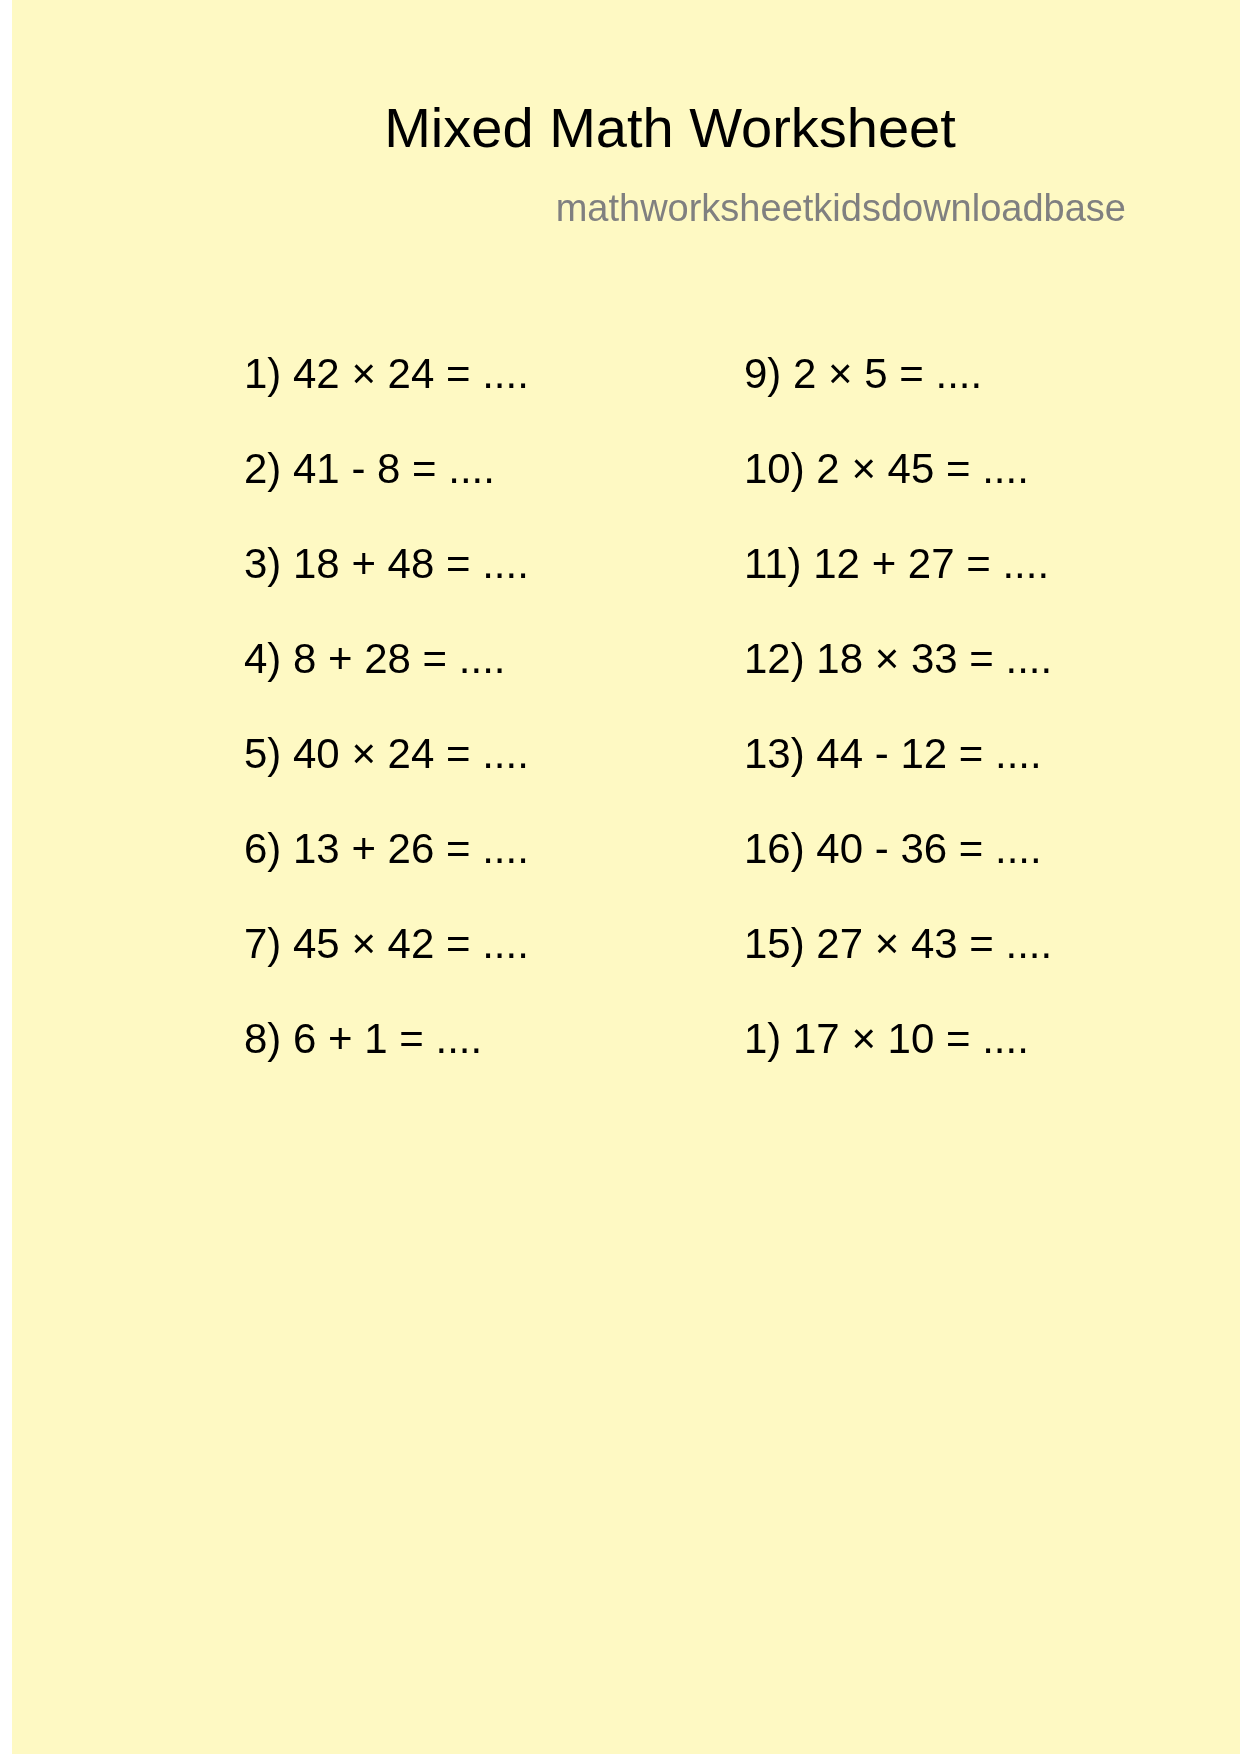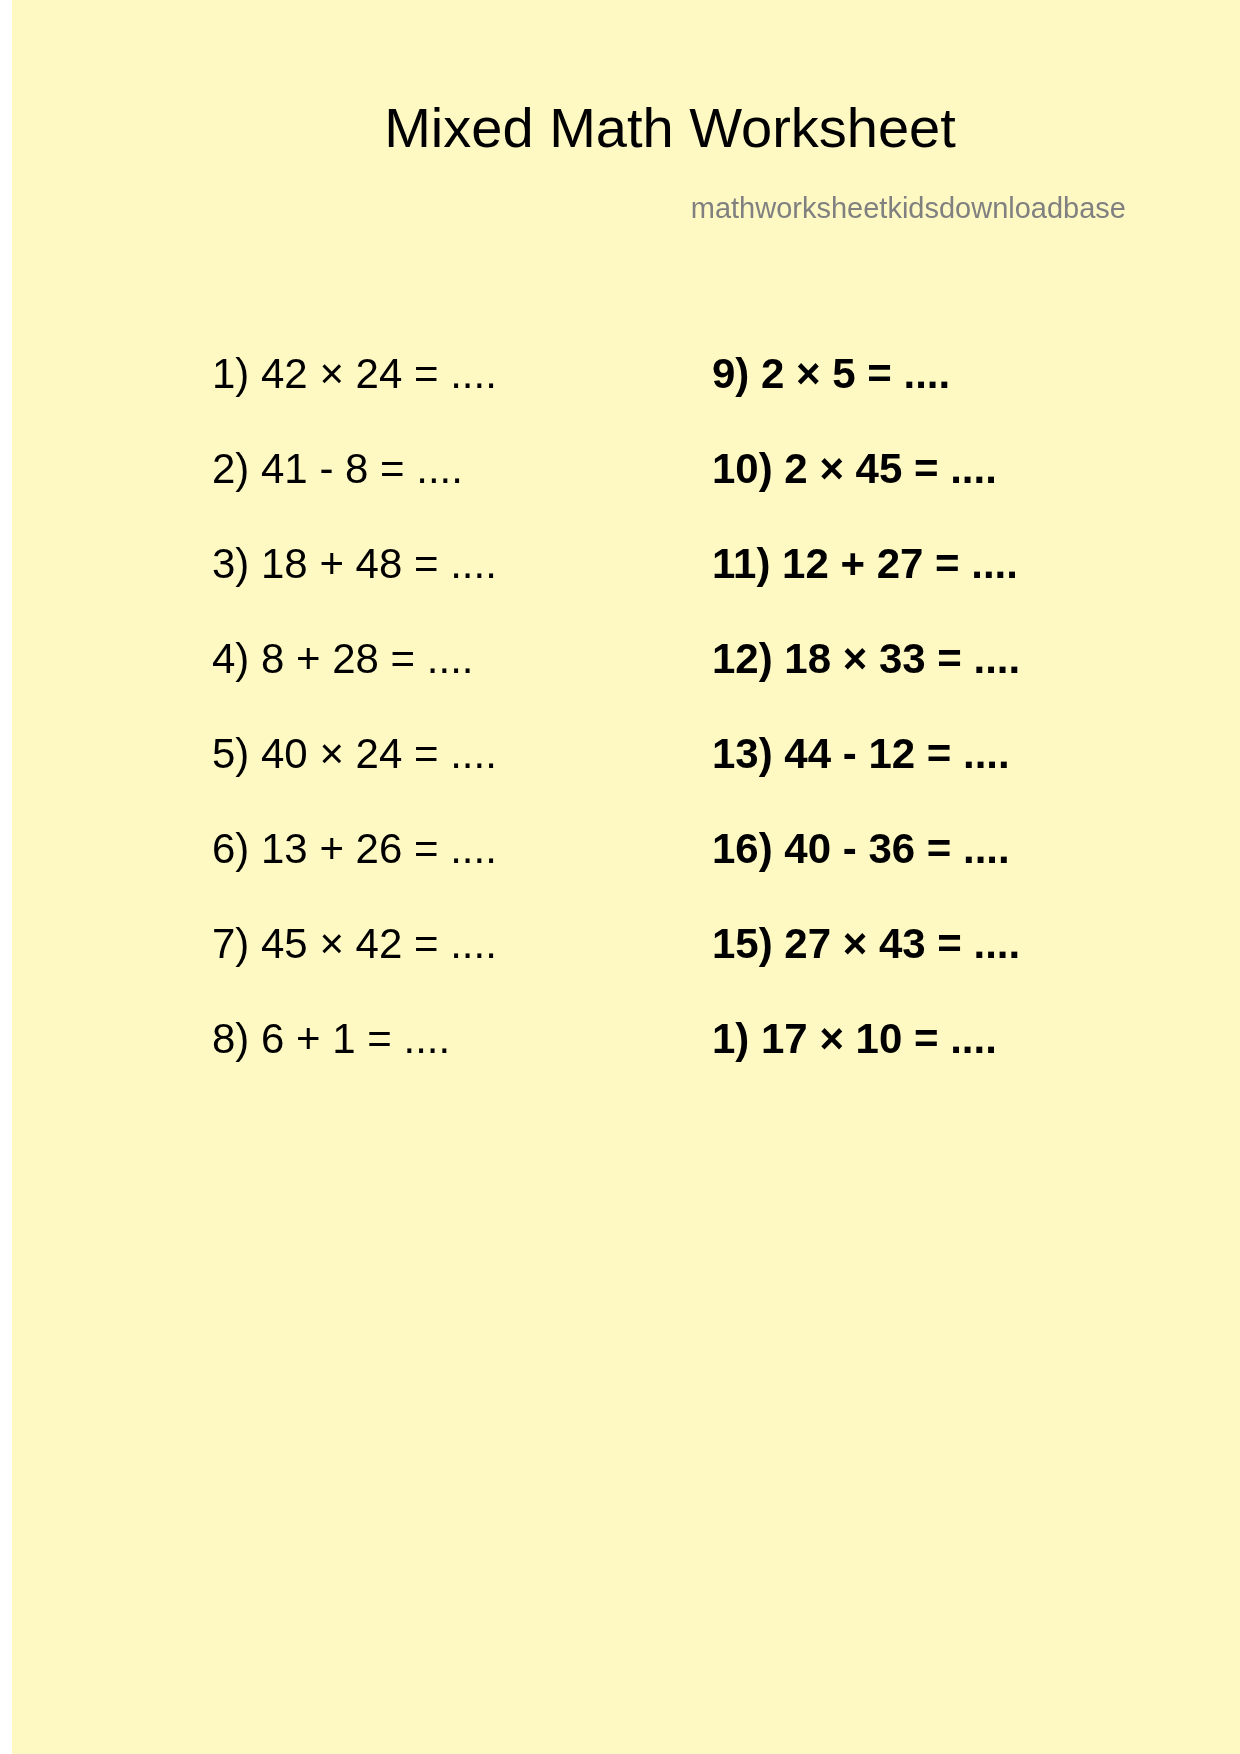--- a/index.html
+++ b/index.html
@@ -32,37 +32,38 @@
       line-height: 64px;
       font-weight: normal;
       color: #000000;
       margin: 0;
     }
     .title span { position: relative; left: 38px; }
     .subtitle {
       position: absolute;
       right: 126px;
       top: 184px;
-      font-size: 29px;
+      font-size: 38px;
       line-height: 48px;
       color: #808080;
       white-space: nowrap;
     }
     .column {
       position: absolute;
       top: 350px;
     }
     .column.left { left: 200px; }
-    .column.right { left: 700px; font-weight: bold; }
+    .column.right { left: 700px; }
     .problem {
       height: 95px;
       font-size: 42px;
       line-height: 48px;
       white-space: nowrap;
       color: #000000;
+      margin-left: 32px;
     }
   </style>
 </head>
 <body>
 
 <div class="page">
   <h1 class="title"><span>Mixed Math Worksheet</span></h1>
   <div class="subtitle">mathworksheetkidsdownloadbase</div>
 
   <div class="column left">

